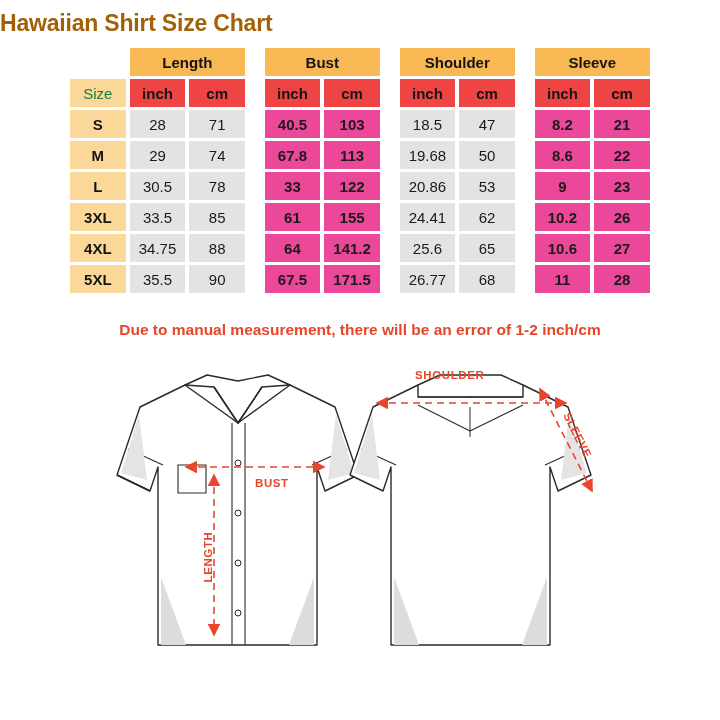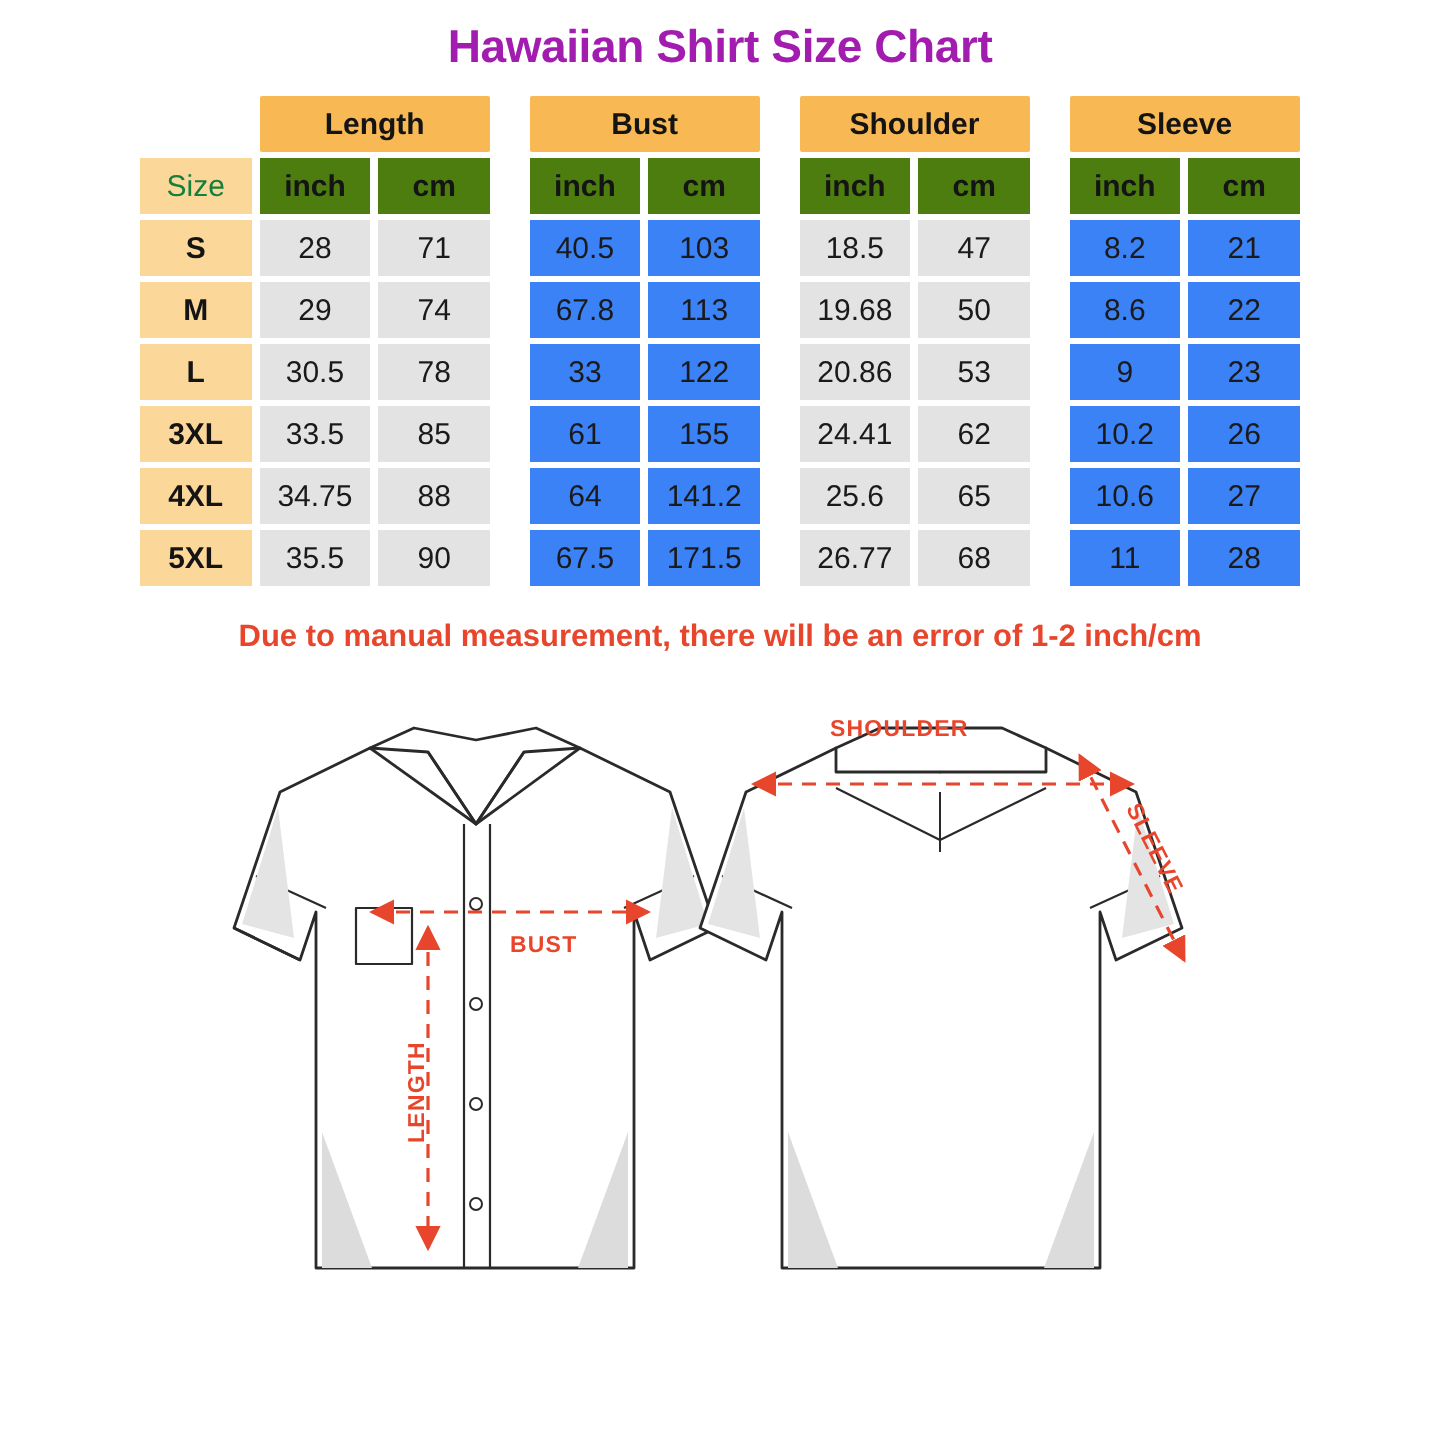--- a/index.html
+++ b/index.html
@@ -9,24 +9,23 @@
   }
   body {
     width: 720px;
     height: 720px;
     font-family: "Liberation Sans", sans-serif;
     color: #1a1a1a;
     overflow: hidden;
     position: relative;
   }
   #page-title {
-    text-align: center;
     font-size: 23px;
     font-weight: bold;
-    color: #a21caf;
+    color: #a16207;
     padding-top: 10px;
     letter-spacing: -0.2px;
   }
 
   
   .chart-wrap {
     padding: 8px 66px 0 66px;
   }
   table.size-chart {
     border-collapse: separate;
@@ -42,47 +41,47 @@
     padding: 1px 0;
   }
   .grp-head {
     background: #f8b854;
     font-weight: bold;
     font-size: 16px;
     color: #141414;
     border-radius: 1px;
   }
   .sub-head {
-    background: #4d7c0f;
+    background: #ef4444;
     font-weight: bold;
     font-size: 15px;
     color: #141414;
   }
   .size-head {
     background: #fbd79a;
     font-weight: normal;
     font-size: 15px;
     color: #15803d;
   }
   .size-cell {
     background: #fbd79a;
     font-weight: bold;
     font-size: 15px;
     color: #141414;
   }
   .val-light { background: #e3e3e3; }
-  .val-dark  { background: #3b82f6; }
+  .val-dark  { background: #ec4899; font-weight: bold; }
   .spacer-col { background: transparent !important; width: 6px; }
 
   .note {
     text-align: center;
     color: #e8462c;
     font-weight: bold;
     font-size: 15.5px;
-    margin-top: 14px;
+    margin-top: 25px;
   }
 
   
   .illus {
     margin-top: 6px;
     width: 720px;
     height: 320px;
     position: relative;
   }
   .illus svg { display: block; }

